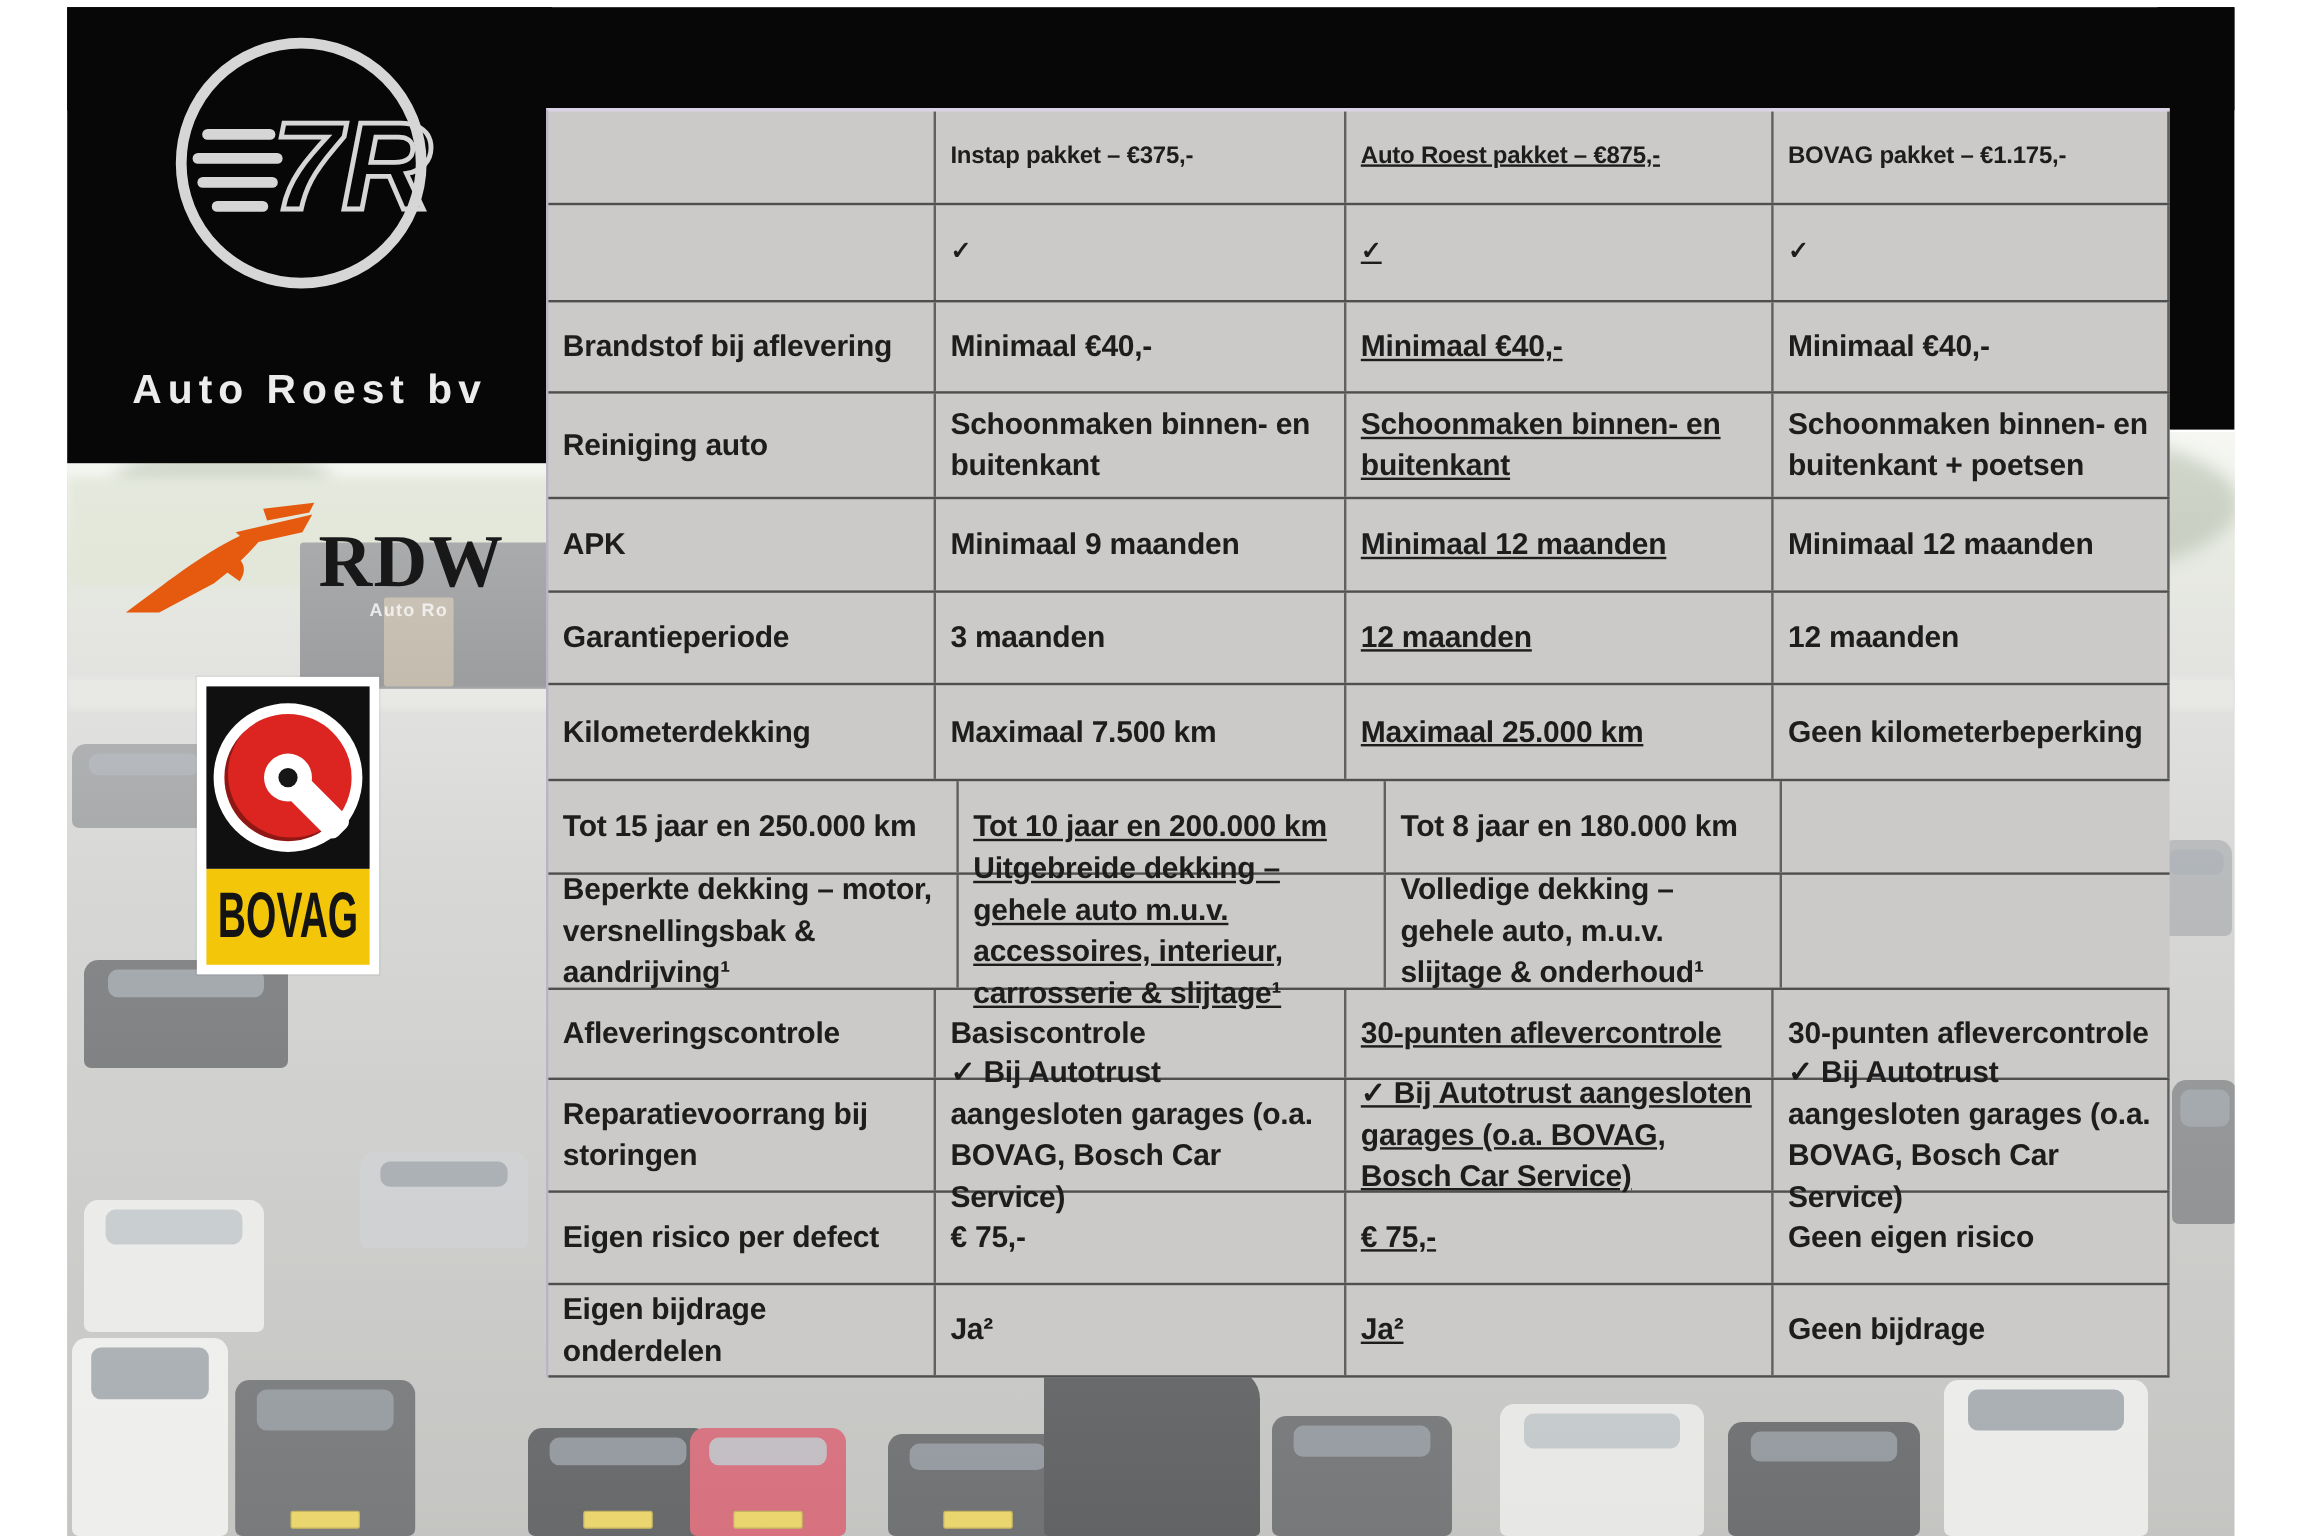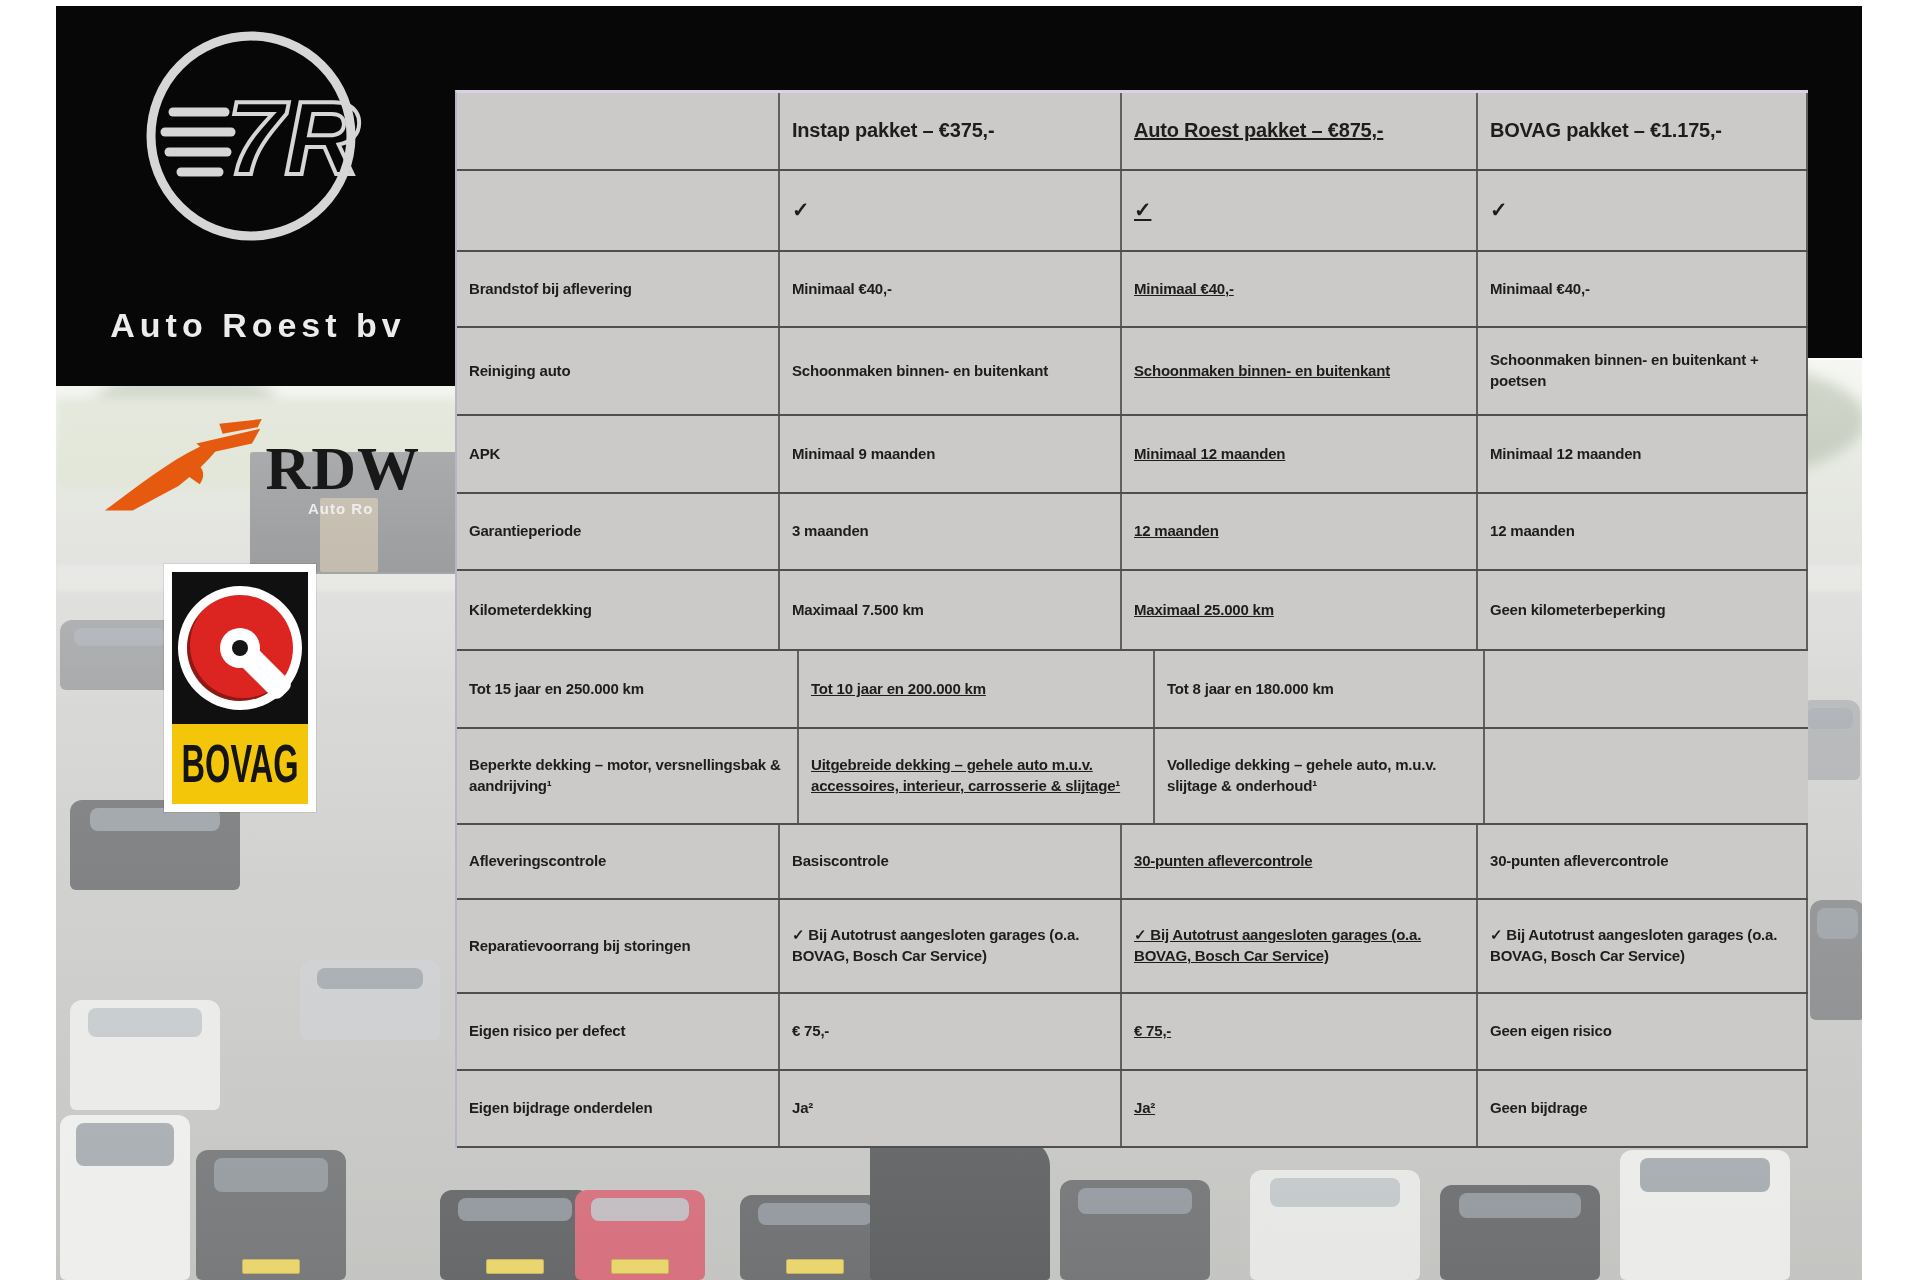--- a/index.html
+++ b/index.html
@@ -62,21 +62,21 @@
                  clip-path:polygon(0 0,100% 0,100% 58%,50% 100%,0 58%);
                  display:flex;flex-direction:column;align-items:center;}
   .bosch .l1{margin-top:8px;color:#e93c35;font-size:41px;font-weight:700;letter-spacing:1px;transform:scaleX(.98);}
   .bosch .l2{margin-top:-4px;color:#195f6b;font-size:42px;font-weight:700;transform:scaleX(.96);}
 
   
   .tbl{position:absolute;left:455px;top:90px;background:#cbcac8;border-top:3px solid #d8d2e4;
        border-left:2px solid #bab4c6;box-sizing:border-box;}
   .trow{display:flex;border-bottom:2px solid #4f4f4f;}
   .c{box-sizing:border-box;display:flex;align-items:center;padding:8px 10px 8px 12px;
-     border-right:2px solid #606060;color:#1d1d1d;font-weight:700;font-size:15px;
+     border-right:2px solid #606060;color:#1d1d1d;font-weight:700;font-size:25px;
      letter-spacing:-.2px;line-height:1.38;}
   .c0{width:323px;} .c1{width:342px;} .c2{width:356px;text-decoration:underline;} .c3{width:330px;}
   .c.h{font-size:20px;letter-spacing:-.2px;}
   .c.chk{font-size:21px;}
 </style>
 </head>
 <body>
 
 <div class="canvas">
 

